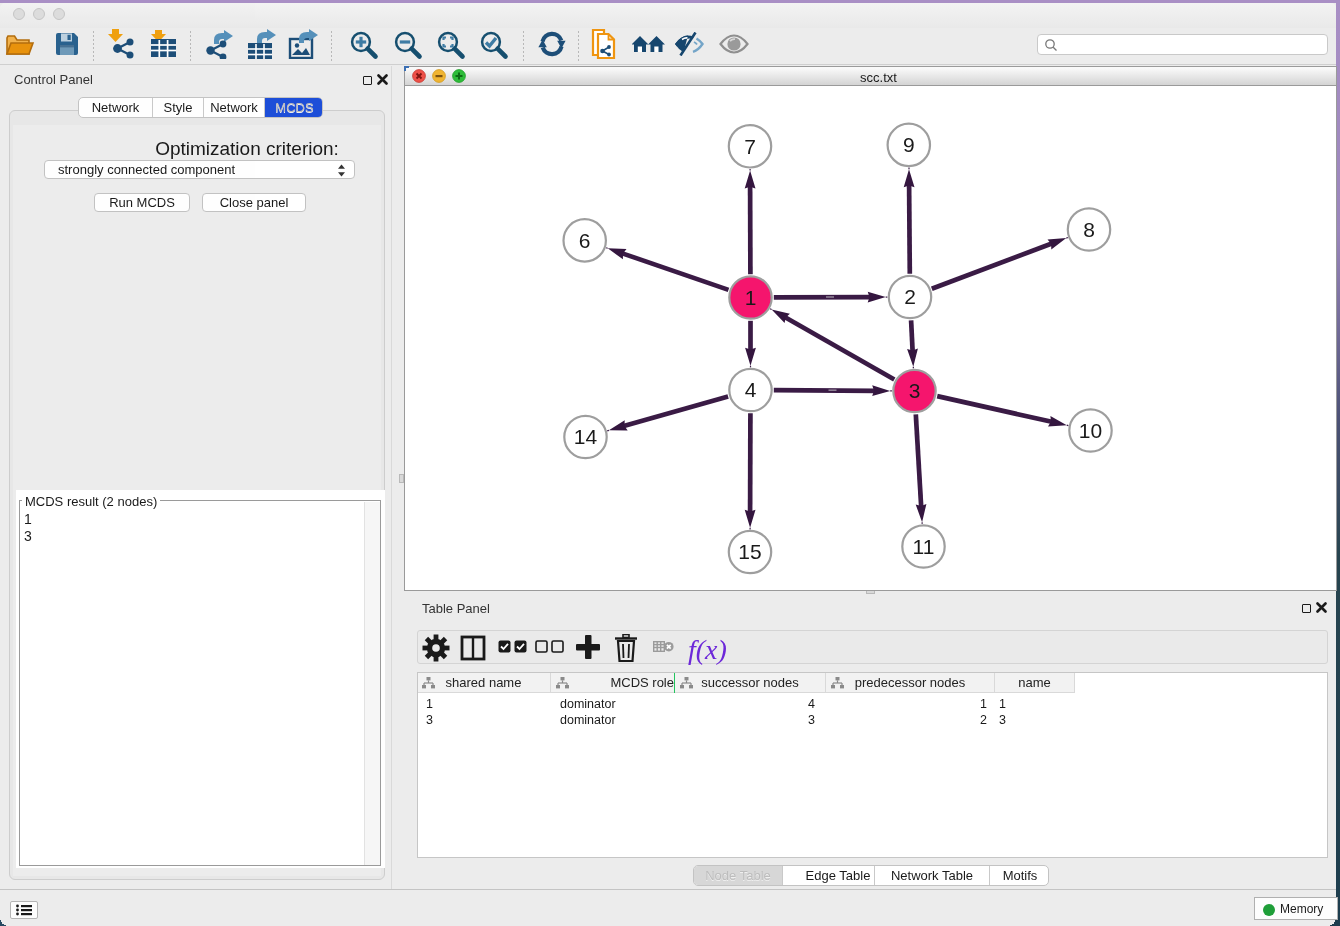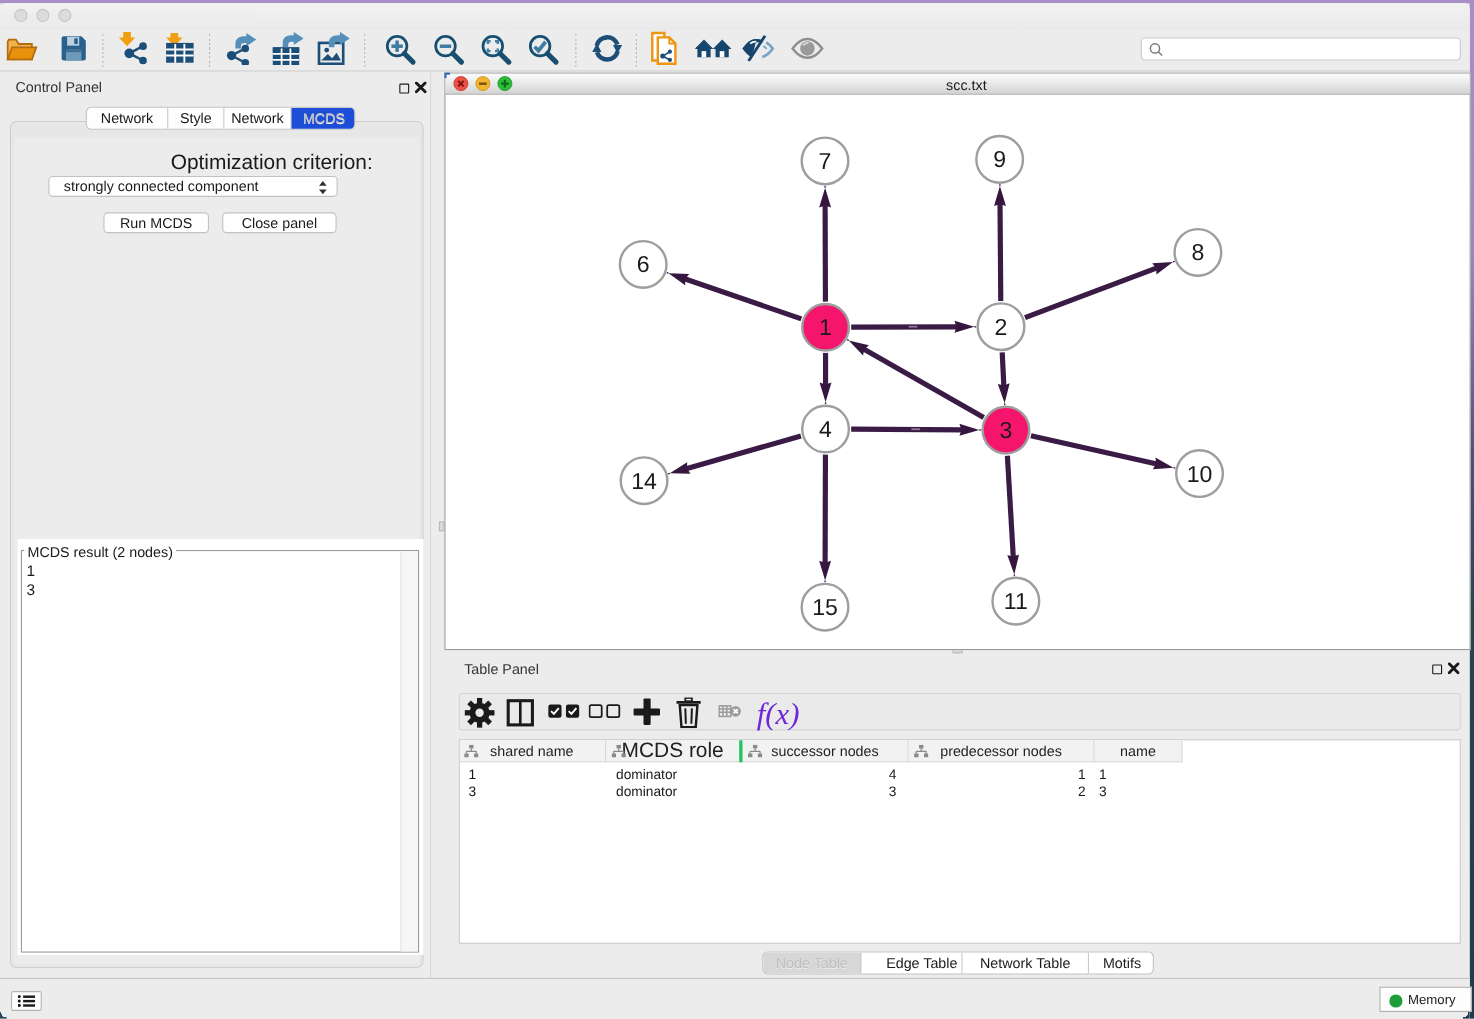--- a/index.html
+++ b/index.html
@@ -176,21 +176,21 @@
 <div class="abs" style="left:13px;top:125px;width:368px;height:751px;background:#ececec;"></div>
 
 <div class="abs" style="left:78px;top:97px;width:245px;height:21px;background:#fff;border:1px solid #c3c3c3;border-radius:5px;overflow:hidden;font-size:13px;color:#1a1a1a;">
   <div style="position:absolute;left:0;top:0;width:74px;height:21px;border-right:1px solid #c9c9c9;text-align:center;line-height:20px;">Network</div>
   <div style="position:absolute;left:74px;top:0;width:51px;height:21px;border-right:1px solid #c9c9c9;text-align:center;line-height:20px;">Style</div>
   <div style="position:absolute;left:125px;top:0;width:61px;height:21px;border-right:1px solid #c9c9c9;text-align:center;line-height:20px;">Network</div>
   <div style="position:absolute;left:186px;top:0;width:59px;height:21px;background:#1d4ed8;text-align:center;line-height:20px;color:#bdbdbd;text-shadow:0 1px 0 #f0f0f0;">MCDS</div>
 </div>
 
 <div class="abs" style="left:0;top:138px;width:400px;text-align:center;font-size:19px;color:#1a1a1a;margin-left:47px;">Optimization criterion:</div>
-<div class="abs" style="left:44px;top:160px;width:263px;height:19px;background:#fff;border:1px solid #c2c2c2;border-radius:4px;font-size:13px;color:#1a1a1a;">
+<div class="abs" style="left:44px;top:160px;width:311px;height:19px;background:#fff;border:1px solid #c2c2c2;border-radius:4px;font-size:13px;color:#1a1a1a;">
   <div style="position:absolute;left:13px;top:1px;">strongly connected component</div>
   <svg width="9" height="13" style="position:absolute;right:8px;top:3px;" viewBox="0 0 9 13">
         <path d="M1 4.8 L4.5 0.5 L8 4.8 Z" fill="#333"></path>
         <path d="M1 8.2 L4.5 12.5 L8 8.2 Z" fill="#333"></path>
       </svg>
 </div>
 <div class="abs" style="left:94px;top:193px;width:96px;height:19px;background:#fff;border:1px solid #c2c2c2;border-radius:4px;text-align:center;line-height:18px;font-size:13px;color:#1a1a1a;">Run MCDS</div>
 <div class="abs" style="left:202px;top:193px;width:104px;height:19px;background:#fff;border:1px solid #c2c2c2;border-radius:4px;text-align:center;line-height:18px;font-size:13px;color:#1a1a1a;">Close panel</div>
 
 <div class="abs" style="left:16px;top:490px;width:369px;height:378px;background:#fff;"></div>
@@ -361,21 +361,21 @@
       <svg width="13" height="12" viewBox="0 0 13 12" style="position:absolute;left:0px;top:4px;">
         <rect x="4.5" y="0" width="4" height="3.4" fill="#8a8a8a"></rect>
         <line x1="6.5" y1="3.4" x2="6.5" y2="6" stroke="#8a8a8a" stroke-width="1.2"></line>
         <line x1="2" y1="6" x2="11" y2="6" stroke="#8a8a8a" stroke-width="1.2"></line>
         <line x1="2" y1="6" x2="2" y2="8" stroke="#8a8a8a" stroke-width="1.2"></line>
         <line x1="11" y1="6" x2="11" y2="8" stroke="#8a8a8a" stroke-width="1.2"></line>
         <rect x="0" y="8" width="4" height="3.4" fill="#8a8a8a"></rect>
         <rect x="9" y="8" width="4" height="3.4" fill="#8a8a8a"></rect>
       </svg>
     </div>
-<div class="abs" style="left:551px;top:673px;width:124px;height:20px;border-right:3px solid #22c55e;font-size:19px;color:#222;text-align:center;line-height:19px;">MCDS role</div>
+<div class="abs" style="left:551px;top:673px;width:124px;height:20px;border-right:1px solid #22c55e;font-size:13px;color:#222;text-align:right;line-height:19px;">MCDS role</div>
 <div class="abs" style="left:556px;top:673px;width:13px;height:20px;">
       <svg width="13" height="12" viewBox="0 0 13 12" style="position:absolute;left:0px;top:4px;">
         <rect x="4.5" y="0" width="4" height="3.4" fill="#8a8a8a"></rect>
         <line x1="6.5" y1="3.4" x2="6.5" y2="6" stroke="#8a8a8a" stroke-width="1.2"></line>
         <line x1="2" y1="6" x2="11" y2="6" stroke="#8a8a8a" stroke-width="1.2"></line>
         <line x1="2" y1="6" x2="2" y2="8" stroke="#8a8a8a" stroke-width="1.2"></line>
         <line x1="11" y1="6" x2="11" y2="8" stroke="#8a8a8a" stroke-width="1.2"></line>
         <rect x="0" y="8" width="4" height="3.4" fill="#8a8a8a"></rect>
         <rect x="9" y="8" width="4" height="3.4" fill="#8a8a8a"></rect>
       </svg>

